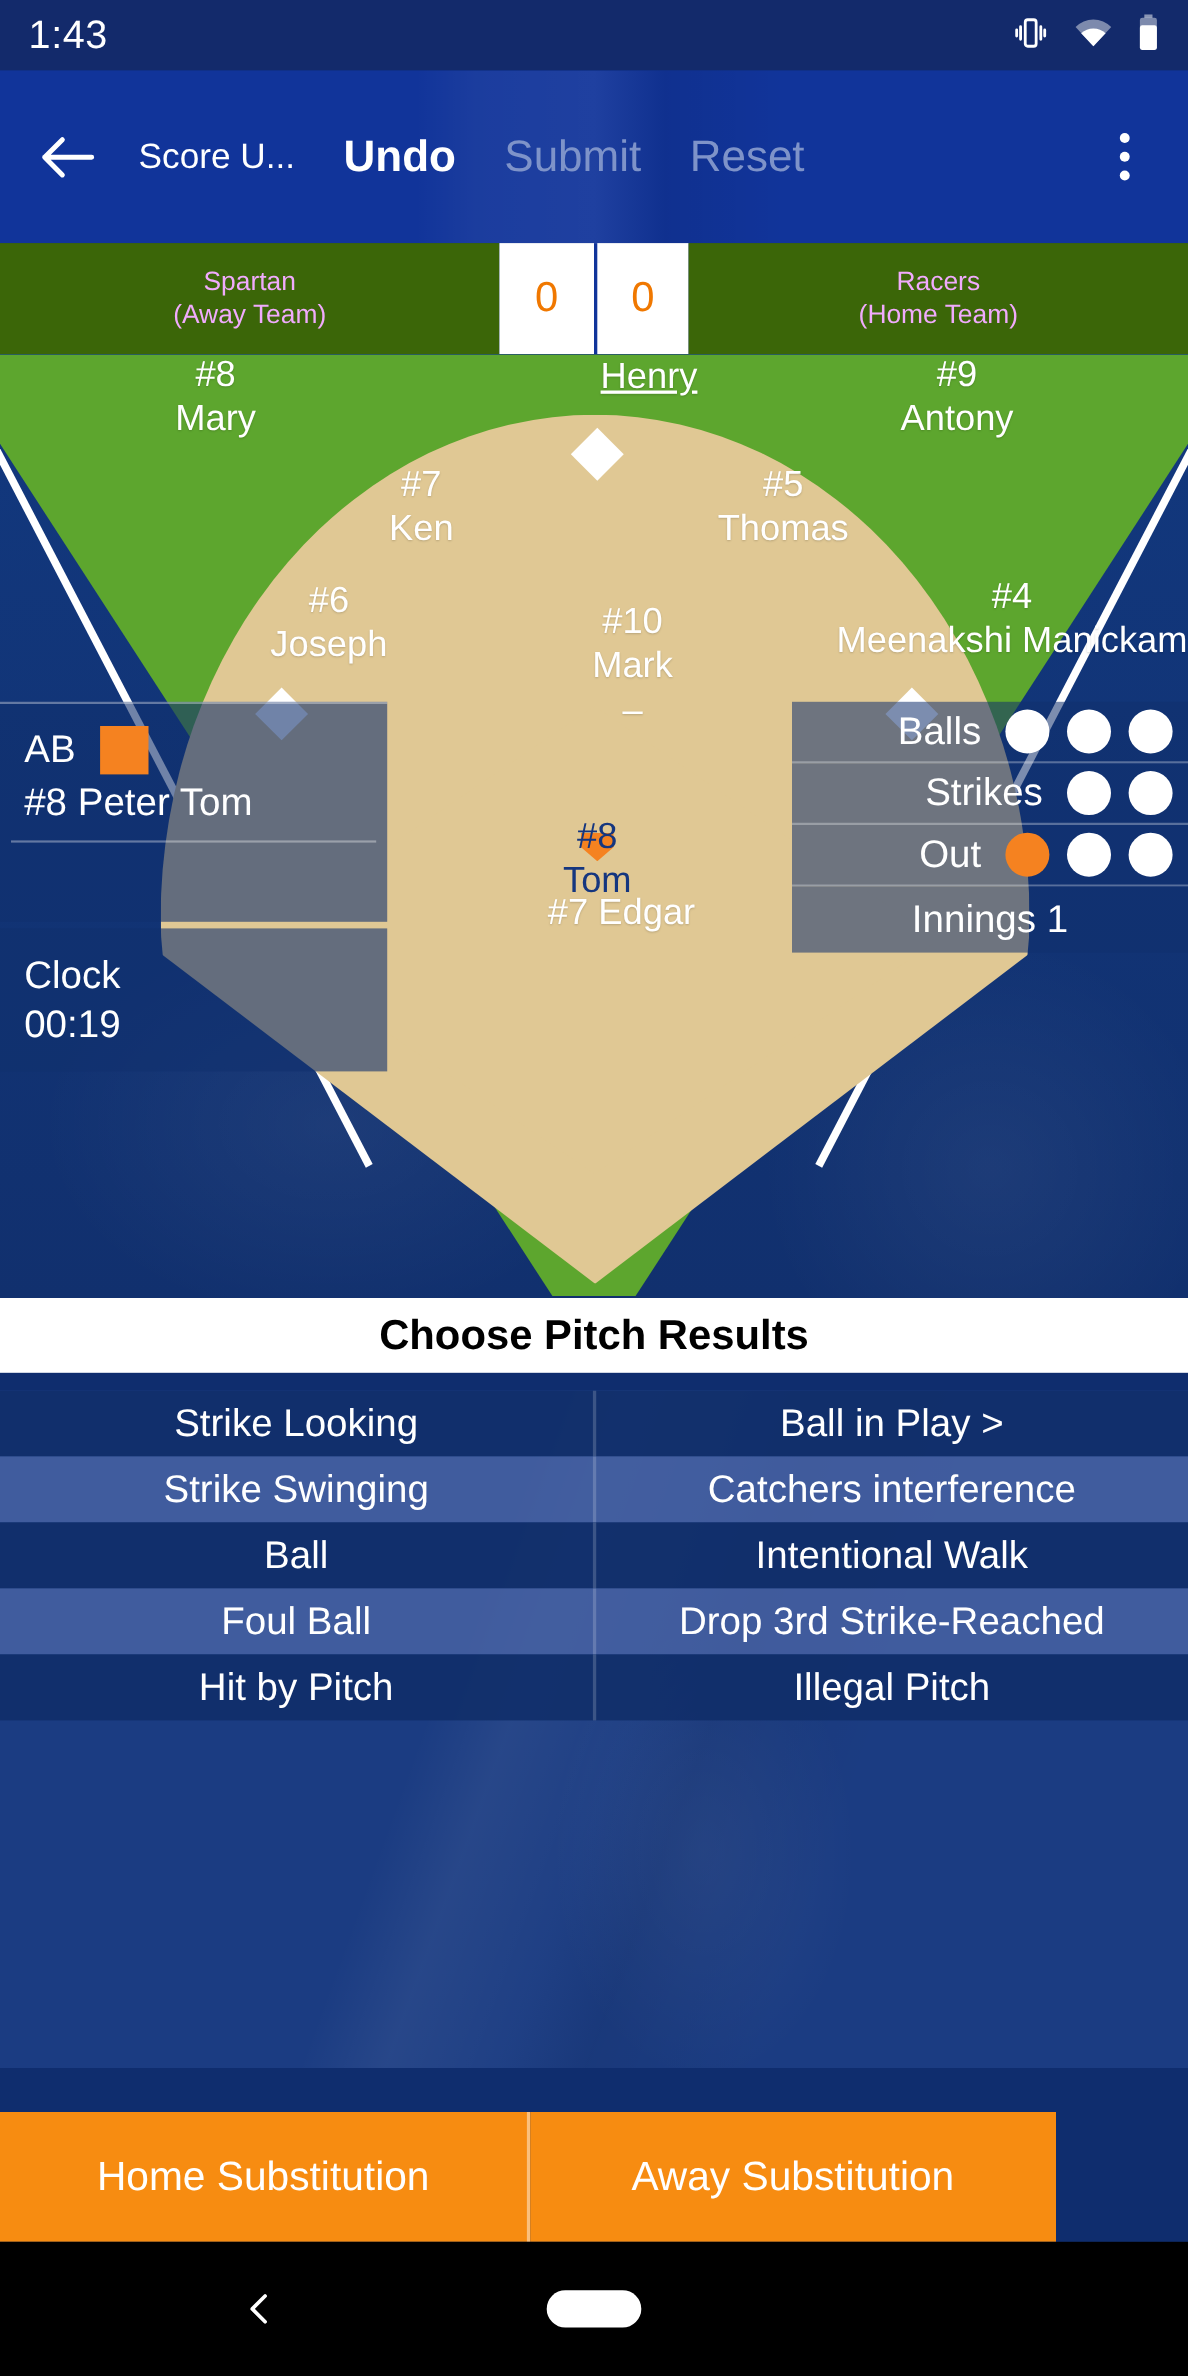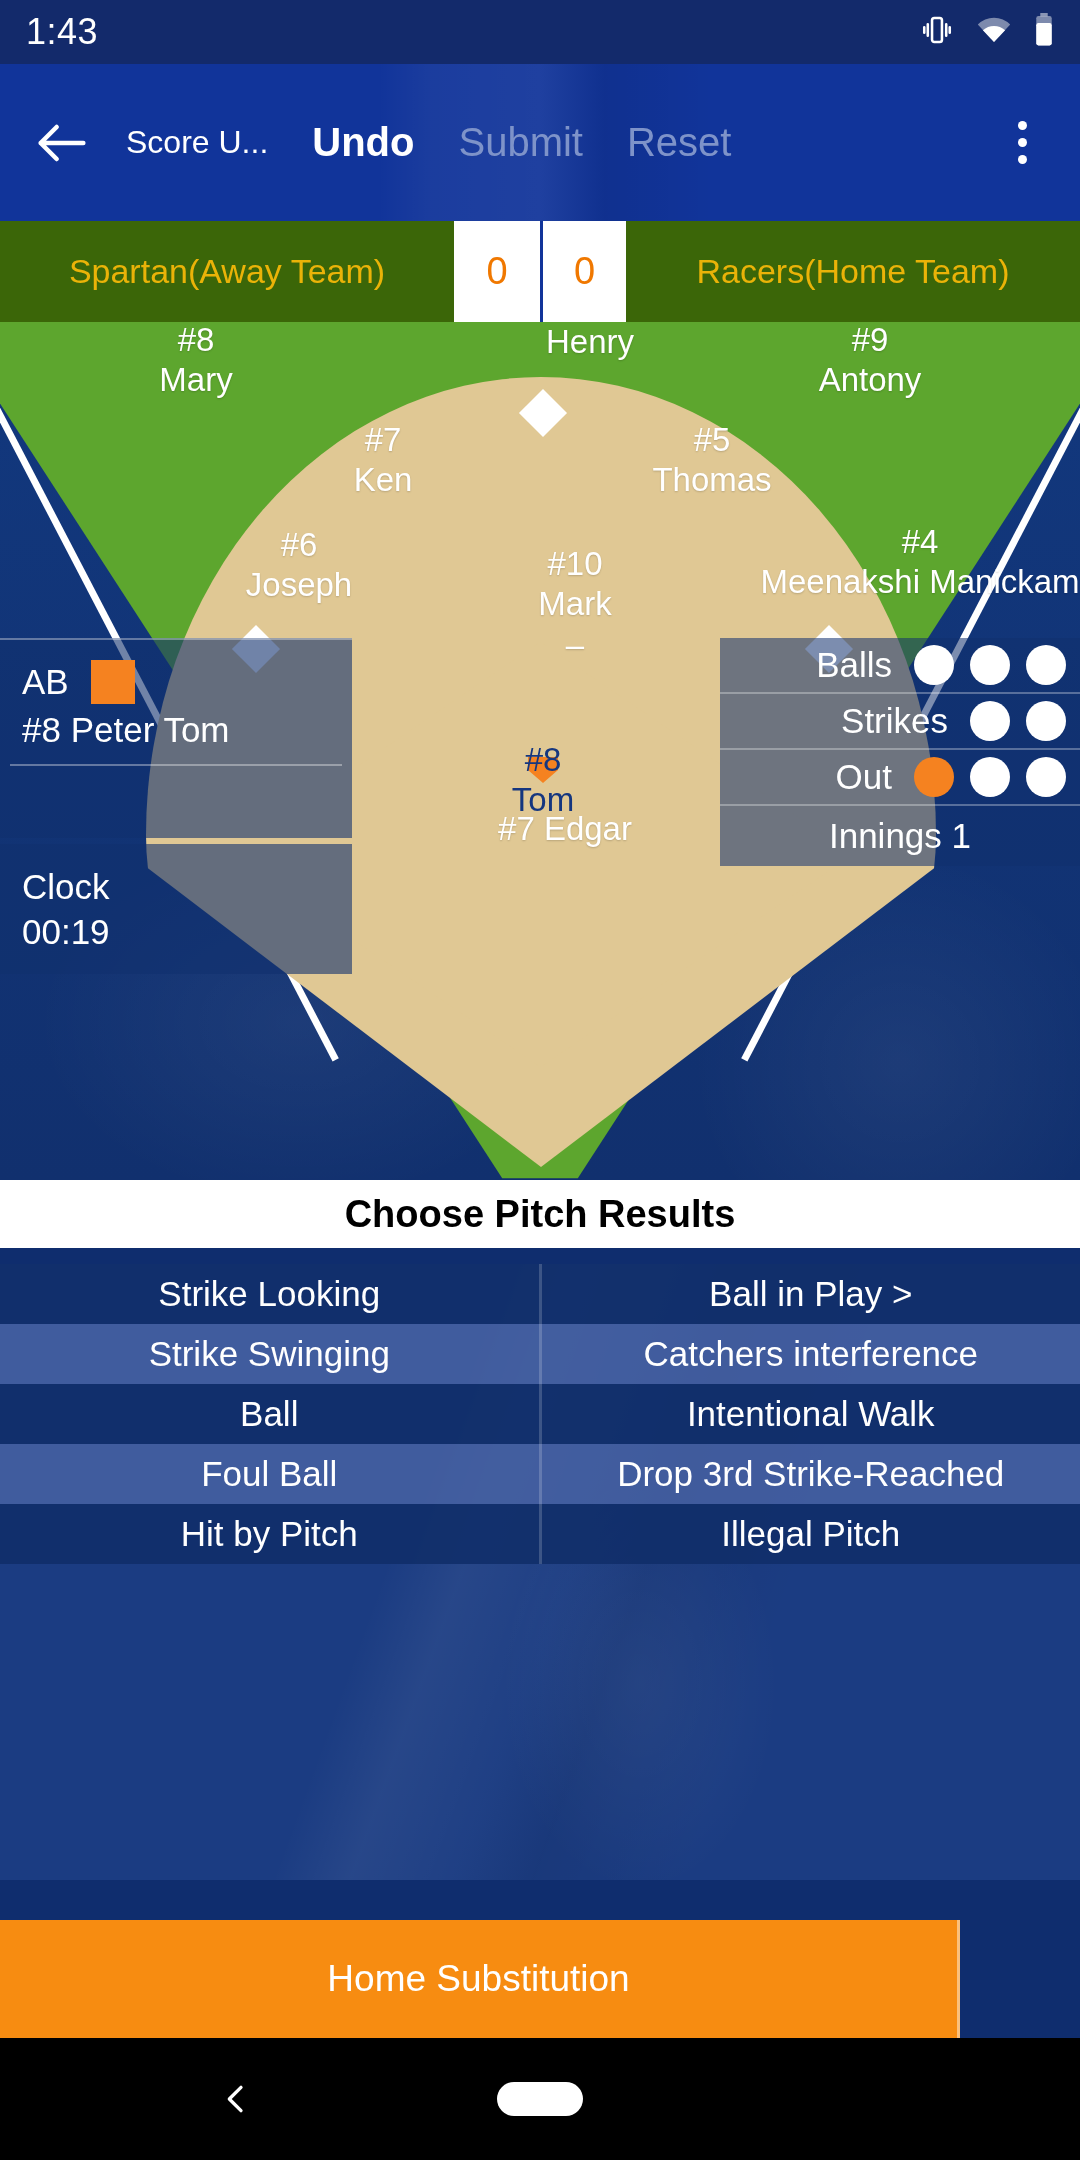--- a/index.html
+++ b/index.html
@@ -47,23 +47,23 @@
   .appbar-menu { margin-left: auto; width: 56px; height: 64px; position: relative; z-index: 2;
                  display: flex; flex-direction: column; align-items: center; justify-content: center; gap: 8px; }
   .appbar-menu i { display: block; width: 9px; height: 9px; border-radius: 50%; background: #fff; }
 
   
   .scoreboard {
     position: absolute; top: 221px; left: 0; width: 1080px; height: 101px;
     display: flex;
   }
   .team {
-    flex: 1; background: #3b6608; color: #eab308;
-    display: flex; flex-direction: row; align-items: center; justify-content: center;
-    line-height: 1.22; font-size: 34px;
+    flex: 1; background: #3b6608; color: #f0abfc;
+    display: flex; flex-direction: column; align-items: center; justify-content: center;
+    line-height: 1.22; font-size: 24px;
   }
   .score-cell {
     width: 86px; background: #ffffff; color: #f07800;
     display: flex; align-items: center; justify-content: center;
     font-size: 38px;
   }
   .score-cell + .score-cell { border-left: 3px solid #11349a; }
 
   
   .field {
@@ -285,21 +285,21 @@
     <div class="foulline" style="left:1086px; top:78px; width:740px; transform:rotate(117.5deg);"></div>
 
     <div class="infield"></div>
     <div class="infield-dia"></div>
 
     <div class="base" style="left:526px; top:74px;"></div>
     <div class="base" style="left:239px; top:310px;"></div>
     <div class="base" style="left:812px; top:310px;"></div>
     <div class="homeplate" style="left:528px; top:435px;"></div>
 
-    <div class="plabel" style="left:590px; top:-40px;">
+    <div class="plabel" style="left:590px; top:-40px;text-decoration:underline;">
       <span class="num">#2</span>
       <span>Henry</span>
     </div>
     <div class="plabel" style="left:196px; top:-2px;">
       <span class="num">#8</span>
       <span>Mary</span>
     </div>
     <div class="plabel" style="left:870px; top:-2px;">
       <span class="num">#9</span>
       <span>Antony</span>
@@ -393,20 +393,21 @@
     </div>
     <div class="resrow odd">
       <div class="rescell left">Hit by Pitch</div>
       <div class="rescell">Illegal Pitch</div>
     </div>
     <div class="resfill"></div>
   </div>
 
   <div class="subs">
     <div class="subbtn left">Home Substitution</div>
+    <div class="subbtn">Away Substitution</div>
   </div>
 
   <div class="navbar">
     <span class="nav-back">
       <svg width="40" height="40" viewBox="0 0 24 24" fill="none" stroke="#fff" stroke-width="2" stroke-linecap="round" stroke-linejoin="round">
         <path d="M15 5l-7 7 7 7"></path>
       </svg>
     </span>
     <span class="nav-pill"></span>
   </div>

